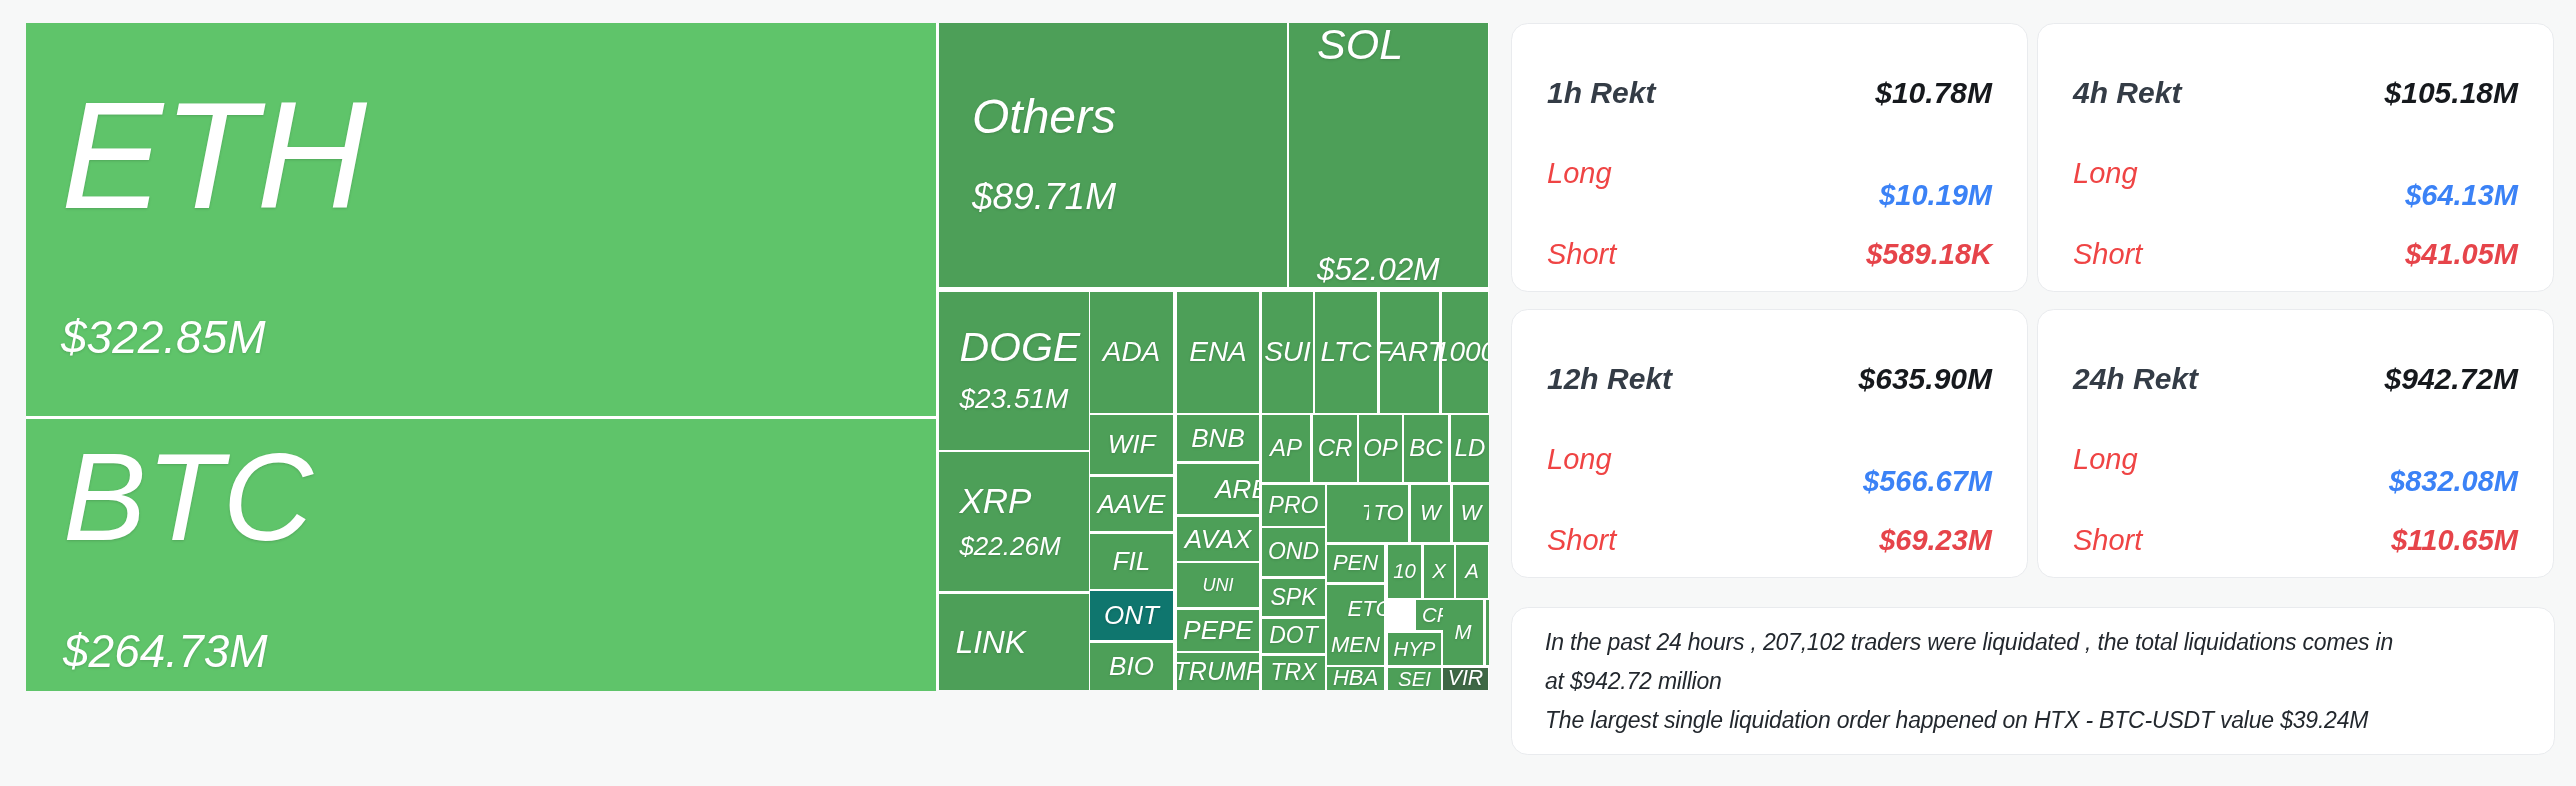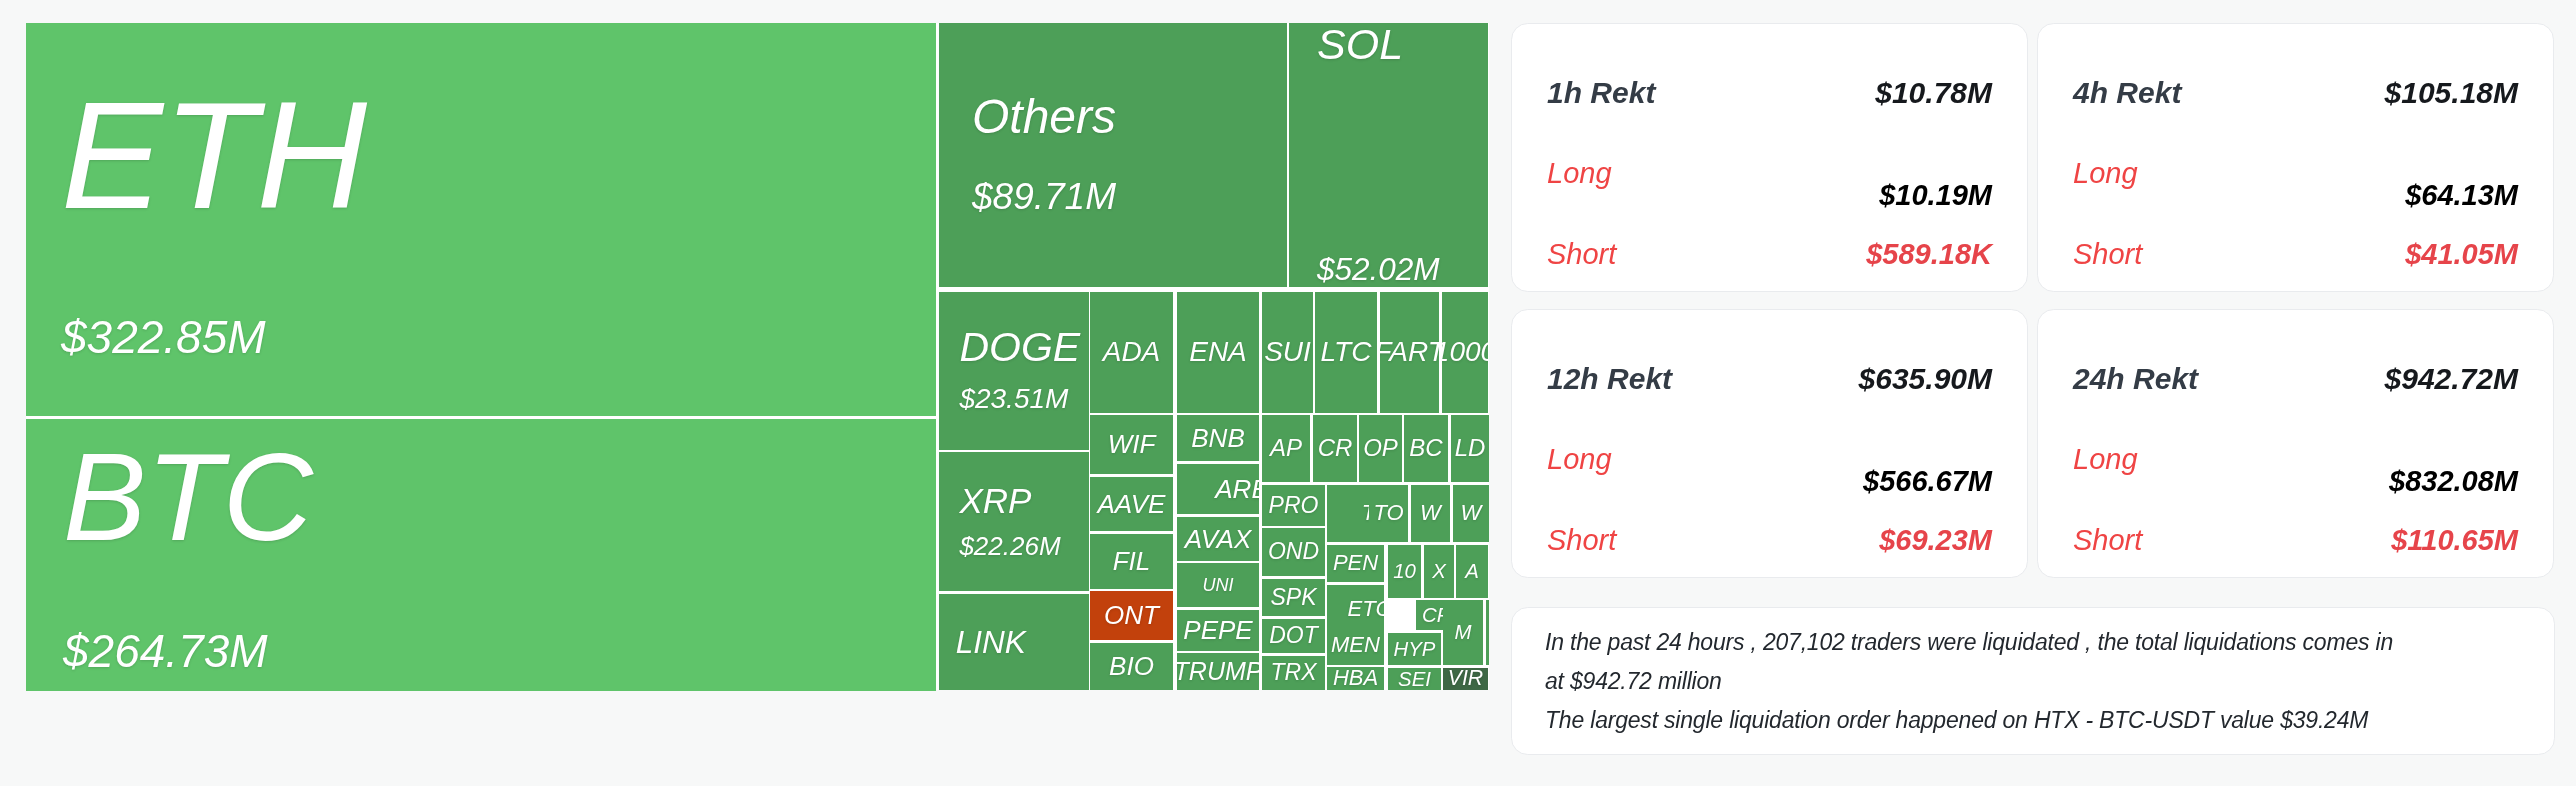--- a/index.html
+++ b/index.html
@@ -9,33 +9,33 @@
   
   .treemap{position:absolute;left:26px;top:23px;width:1463px;height:667px;background:#ffffff;}
   .cell{position:absolute;display:flex;flex-direction:column;justify-content:center;align-items:center;
         overflow:hidden;white-space:nowrap;color:#ffffff;
         text-shadow:0 0.9px 2.8px rgba(0,0,0,0.15);box-sizing:border-box;}
   .cell.left{align-items:flex-start;}
   .cell .lbl{line-height:1.02;}
   .cell .val{line-height:1.1;font-weight:400;}
   .c-light{background:#5fc46a;}
   .c-medium{background:#4d9f58;}
-  .c-red{background:#c2410c;}
+  .c-red{background:#0f766e;}
   .c-dark{background:#3e6845;}
 
   
   .card{position:absolute;background:#ffffff;border:1.9px solid #e9ebee;border-radius:16.7px;
         box-sizing:border-box;}
   .rekt-card{width:517px;height:269px;padding:52px 35px 20.4px 35px;
              display:flex;flex-direction:column;justify-content:space-between;}
   .rekt-row{display:flex;justify-content:space-between;align-items:center;}
   .rekt-title{font-size:30px;font-weight:700;color:#343c46;}
   .rekt-total{font-size:30px;font-weight:700;color:#16191d;}
   .rekt-label{font-size:29px;font-weight:400;color:#ef4444;}
-  .val-long{font-size:29px;font-weight:600;color:#000000;margin-top:44px;}
+  .val-long{font-size:29px;font-weight:600;color:#3b82f6;margin-top:44px;}
   .val-short{font-size:29px;font-weight:600;color:#e6444a;}
 
   .summary-card{left:1511px;top:607px;width:1044px;height:148px;
                 display:flex;flex-direction:column;justify-content:center;padding:0 33px;}
   .summary-line{font-size:23px;line-height:39px;color:#23282e;letter-spacing:-0.2px;white-space:nowrap;}
 </style>
 </head>
 <body>
 
 <div class="app">

